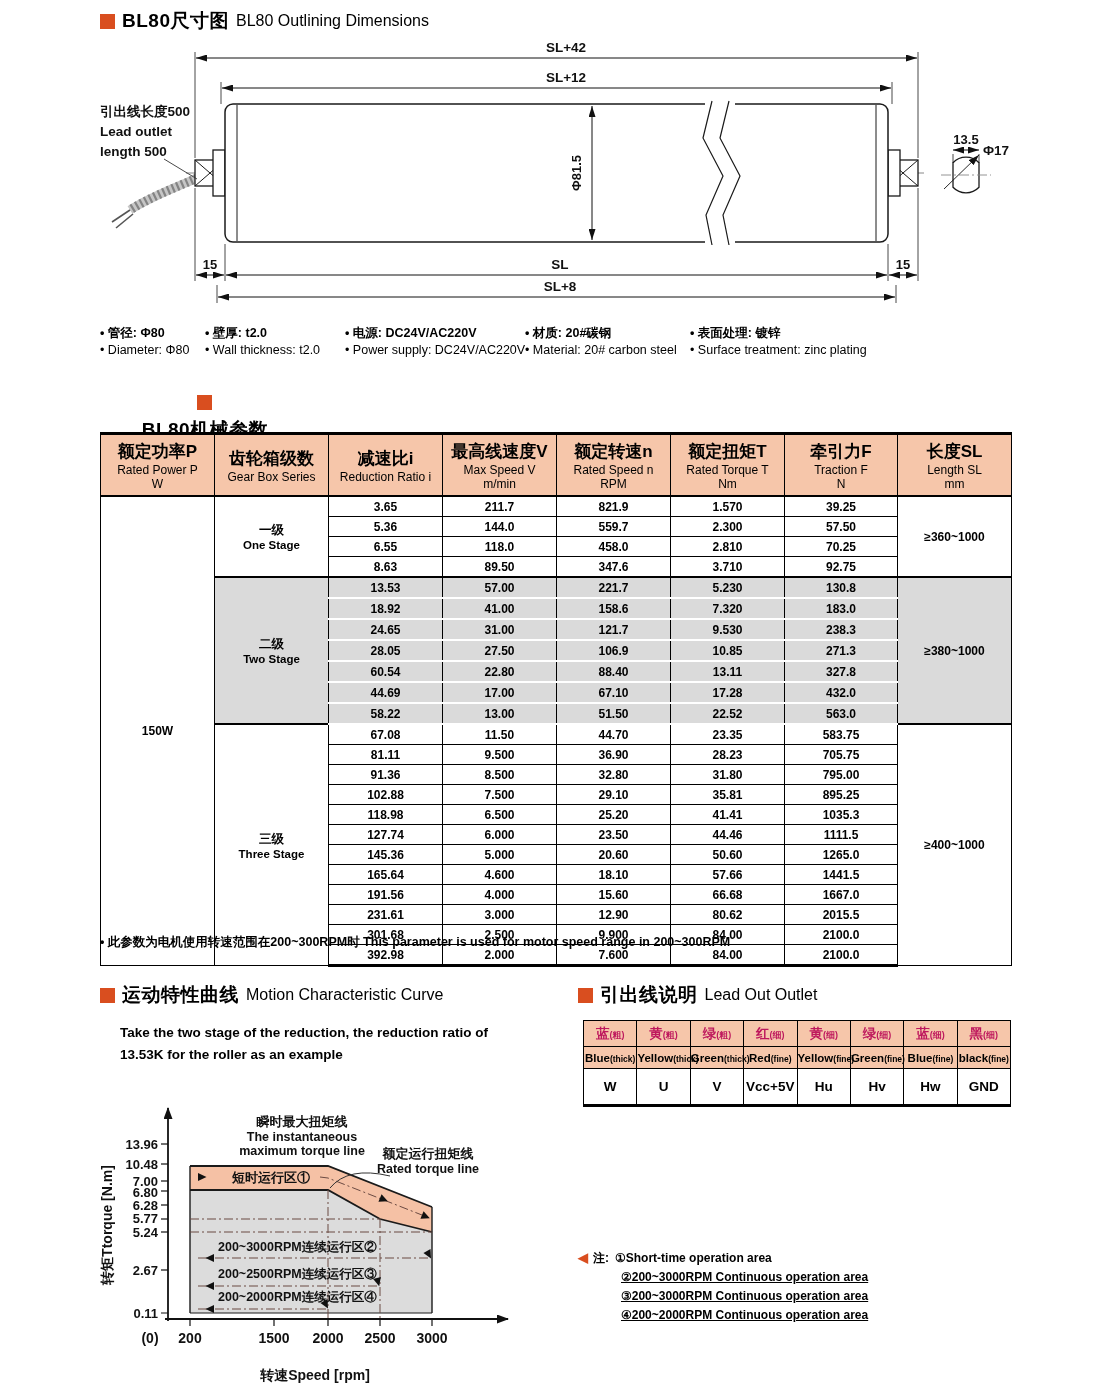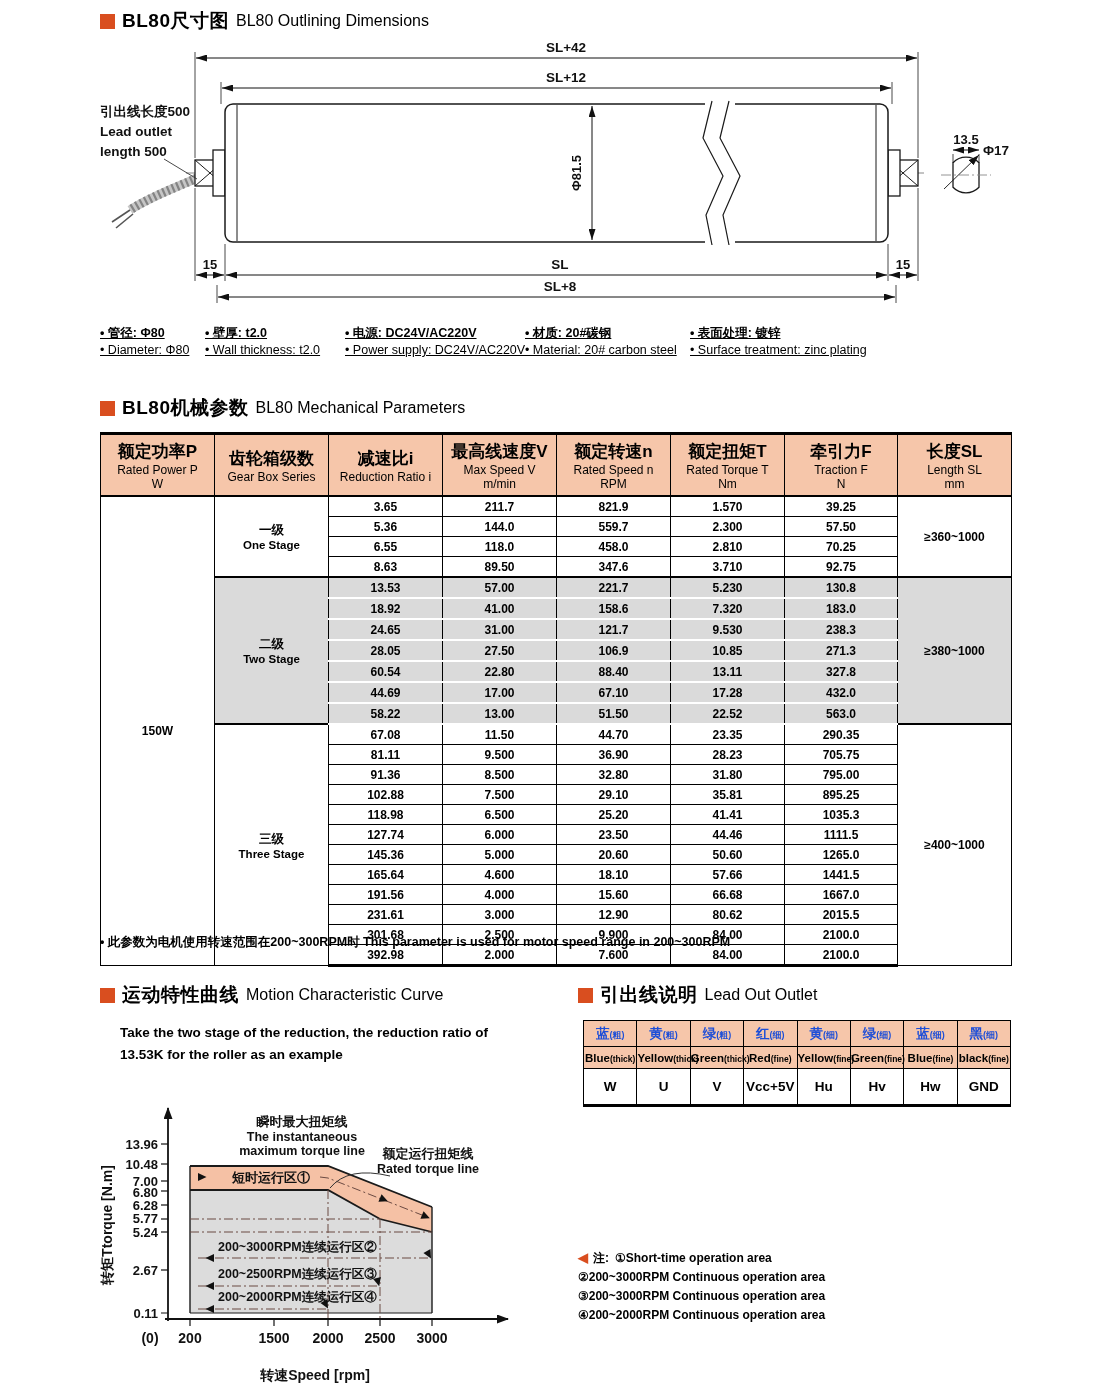--- a/index.html
+++ b/index.html
@@ -6,21 +6,21 @@
   #canvas{position:relative;width:1120px;height:1400px;background:#fff;overflow:hidden;
           font-family:"Liberation Sans",sans-serif;color:#000;border-radius:15px;}
   svg text{font-family:"Liberation Sans",sans-serif;fill:#111;}
 
   .sec-title{position:absolute;display:flex;align-items:center;gap:7px;}
   .sq{width:15px;height:15px;background:#d94e1f;flex:0 0 auto;}
   .t-zh{font-weight:700;font-size:19px;letter-spacing:.5px;}
   .t-en{font-weight:500;font-size:16px;}
 
   
-  .spec{position:absolute;top:325px;font-size:12.5px;line-height:17px;white-space:nowrap;text-decoration:underline;}
+  .spec{position:absolute;top:325px;font-size:12.5px;line-height:17px;white-space:nowrap;}
   .spec .zh{font-weight:600;}
   .spec .en{font-weight:500;}
 
   
   #mech-wrap{position:absolute;left:100px;top:432px;}
   #mech{border-collapse:collapse;table-layout:fixed;width:911px;}
   #mech th{background:#f6c6aa;border:1px solid #000;border-top:3px solid #000;
            border-bottom:2.5px solid #000;height:58px;padding:1px;font-weight:700;}
   .h-zh{font-size:17px;} .h-en{font-size:12px;font-weight:400;}
   #mech td{border:1px solid #000;text-align:center;height:19px;padding:0;
@@ -37,31 +37,31 @@
   #motion-note .row1{display:flex;align-items:center;gap:9px;}
   .dot{width:13px;height:13px;border-radius:50%;background:#d94e1f;flex:0 0 auto;}
   #motion-note .zh{font-size:13.5px;font-weight:700;}
   #motion-note .en{margin-left:22px;font-size:13.5px;font-weight:600;line-height:22px;
                    text-align:justify;width:400px;}
 
   
   #lead-wrap{position:absolute;left:583px;top:1020px;}
   #lead{border-collapse:collapse;table-layout:fixed;width:428px;}
   #lead td{border:1px solid #000;text-align:center;padding:0;}
-  #lead tr.lz td{background:#f6c6aa;color:#1d4ed8;font-weight:700;font-size:13.5px;height:25px;}
+  #lead tr.lz td{background:#f6c6aa;color:#be185d;font-weight:700;font-size:13.5px;height:25px;}
   #lead tr.lz td{border-top:1.5px solid #000;}
   #lead tr.lz .sfx{font-size:9px;}
   #lead tr.le td{background:#f6c6aa;color:#000;font-weight:700;font-size:11.5px;height:21px;}
   #lead tr.le .sfx{font-size:8.5px;font-weight:600;}
   #lead tr.lv td{font-weight:700;font-size:13.5px;height:35px;background:#fff;border-bottom:3px solid #000;}
 
   
   #notes{position:absolute;left:578px;top:1248px;font-size:12px;font-weight:600;line-height:19px;}
   #notes .tri{color:#d94e1f;font-size:13px;margin-right:5px;}
-  #notes .n-items{}
+  #notes .n-items{margin-left:43px;text-decoration:underline;}
   #notes .first-line{display:flex;align-items:baseline;}
   #notes .zhu{margin-right:6px;}
 </style>
 </head>
 <body>
 
 <div id="canvas">
 
   <div class="sec-title" style="left:100px;top:8px;">
     <div class="sq"></div>
@@ -160,21 +160,21 @@
   </div>
   <div class="spec" style="left:525px;">
     <div class="zh">• 材质: 20#碳钢</div>
     <div class="en">• Material: 20# carbon steel</div>
   </div>
   <div class="spec" style="left:690px;">
     <div class="zh">• 表面处理: 镀锌</div>
     <div class="en">• Surface treatment: zinc plating</div>
   </div>
 
-  <div class="sec-title" style="left:100px;top:395px;">
+  <div class="sec-title" style="left:100px;top:395px;flex-direction:column;">
     <div class="sq"></div>
     <span class="t-zh">BL80机械参数</span>
     <span class="t-en">BL80 Mechanical Parameters</span>
   </div>
 
   <div id="mech-wrap">
     <table id="mech">
       <colgroup>
           <col style="width:114px">
           <col style="width:114px">
@@ -318,21 +318,21 @@
           </tr>
           <tr class="grp-first">
             <td rowspan="12" class="grp">
               <div class="g-zh">三级</div>
               <div class="g-en">Three Stage</div>
             </td>
             <td class="num">67.08</td>
             <td class="num">11.50</td>
             <td class="num">44.70</td>
             <td class="num">23.35</td>
-            <td class="num">290.35</td>
+            <td class="num">583.75</td>
             <td rowspan="12" class="len">≥400~1000</td>
           </tr>
           <tr>
             <td class="num">81.11</td>
             <td class="num">9.500</td>
             <td class="num">36.90</td>
             <td class="num">28.23</td>
             <td class="num">705.75</td>
           </tr>
           <tr>

